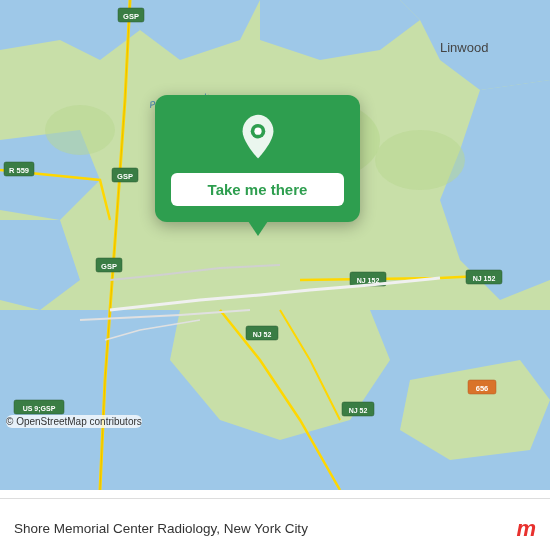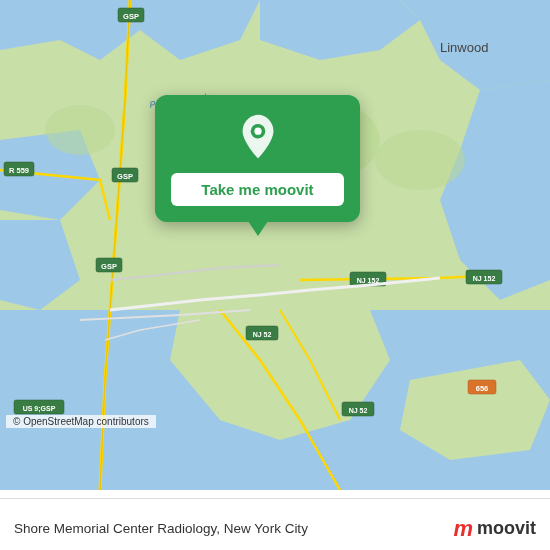--- a/index.html
+++ b/index.html
@@ -111,22 +111,22 @@
     }
 
     
     .osm-attribution {
       position: absolute;
       bottom: 62px;
       left: 6px;
       font-size: 10px;
       color: #333;
       background: rgba(255,255,255,0.75);
-      padding: 1px 7px;
-      border-radius: 1px;
+      padding: 1px 0;
+      border-radius: 6px;
     }
 
     
   </style>
 </head>
 <body>
 
 <div id="map-container">
   <svg id="map-svg" viewBox="0 0 550 490" xmlns="http://www.w3.org/2000/svg">
 
@@ -211,24 +211,23 @@
 
     <svg class="pin-icon" viewBox="0 0 50 55" xmlns="http://www.w3.org/2000/svg">
 
       <path d="M25,2 C16,2 8,10 8,20 C8,32 25,50 25,50 C25,50 42,32 42,20 C42,10 34,2 25,2 Z" fill="white" opacity="0.9"></path>
 
       <circle cx="25" cy="20" r="8" fill="#2e9e4f"></circle>
 
       <circle cx="25" cy="20" r="4" fill="white"></circle>
     </svg>
 
-    <button class="take-me-there-btn">Take me moovit</button>
+    <button class="take-me-there-btn">Take me there</button>
   </div>
 </div>
 
 <div class="bottom-bar">
   <span class="bottom-bar-text">Shore Memorial Center Radiology, New York City</span>
 
   <div class="moovit-logo">
     <span class="moovit-m">m</span>
-    <span class="moovit-word">moovit</span>
   </div>
 </div>
 
 </body></html>

